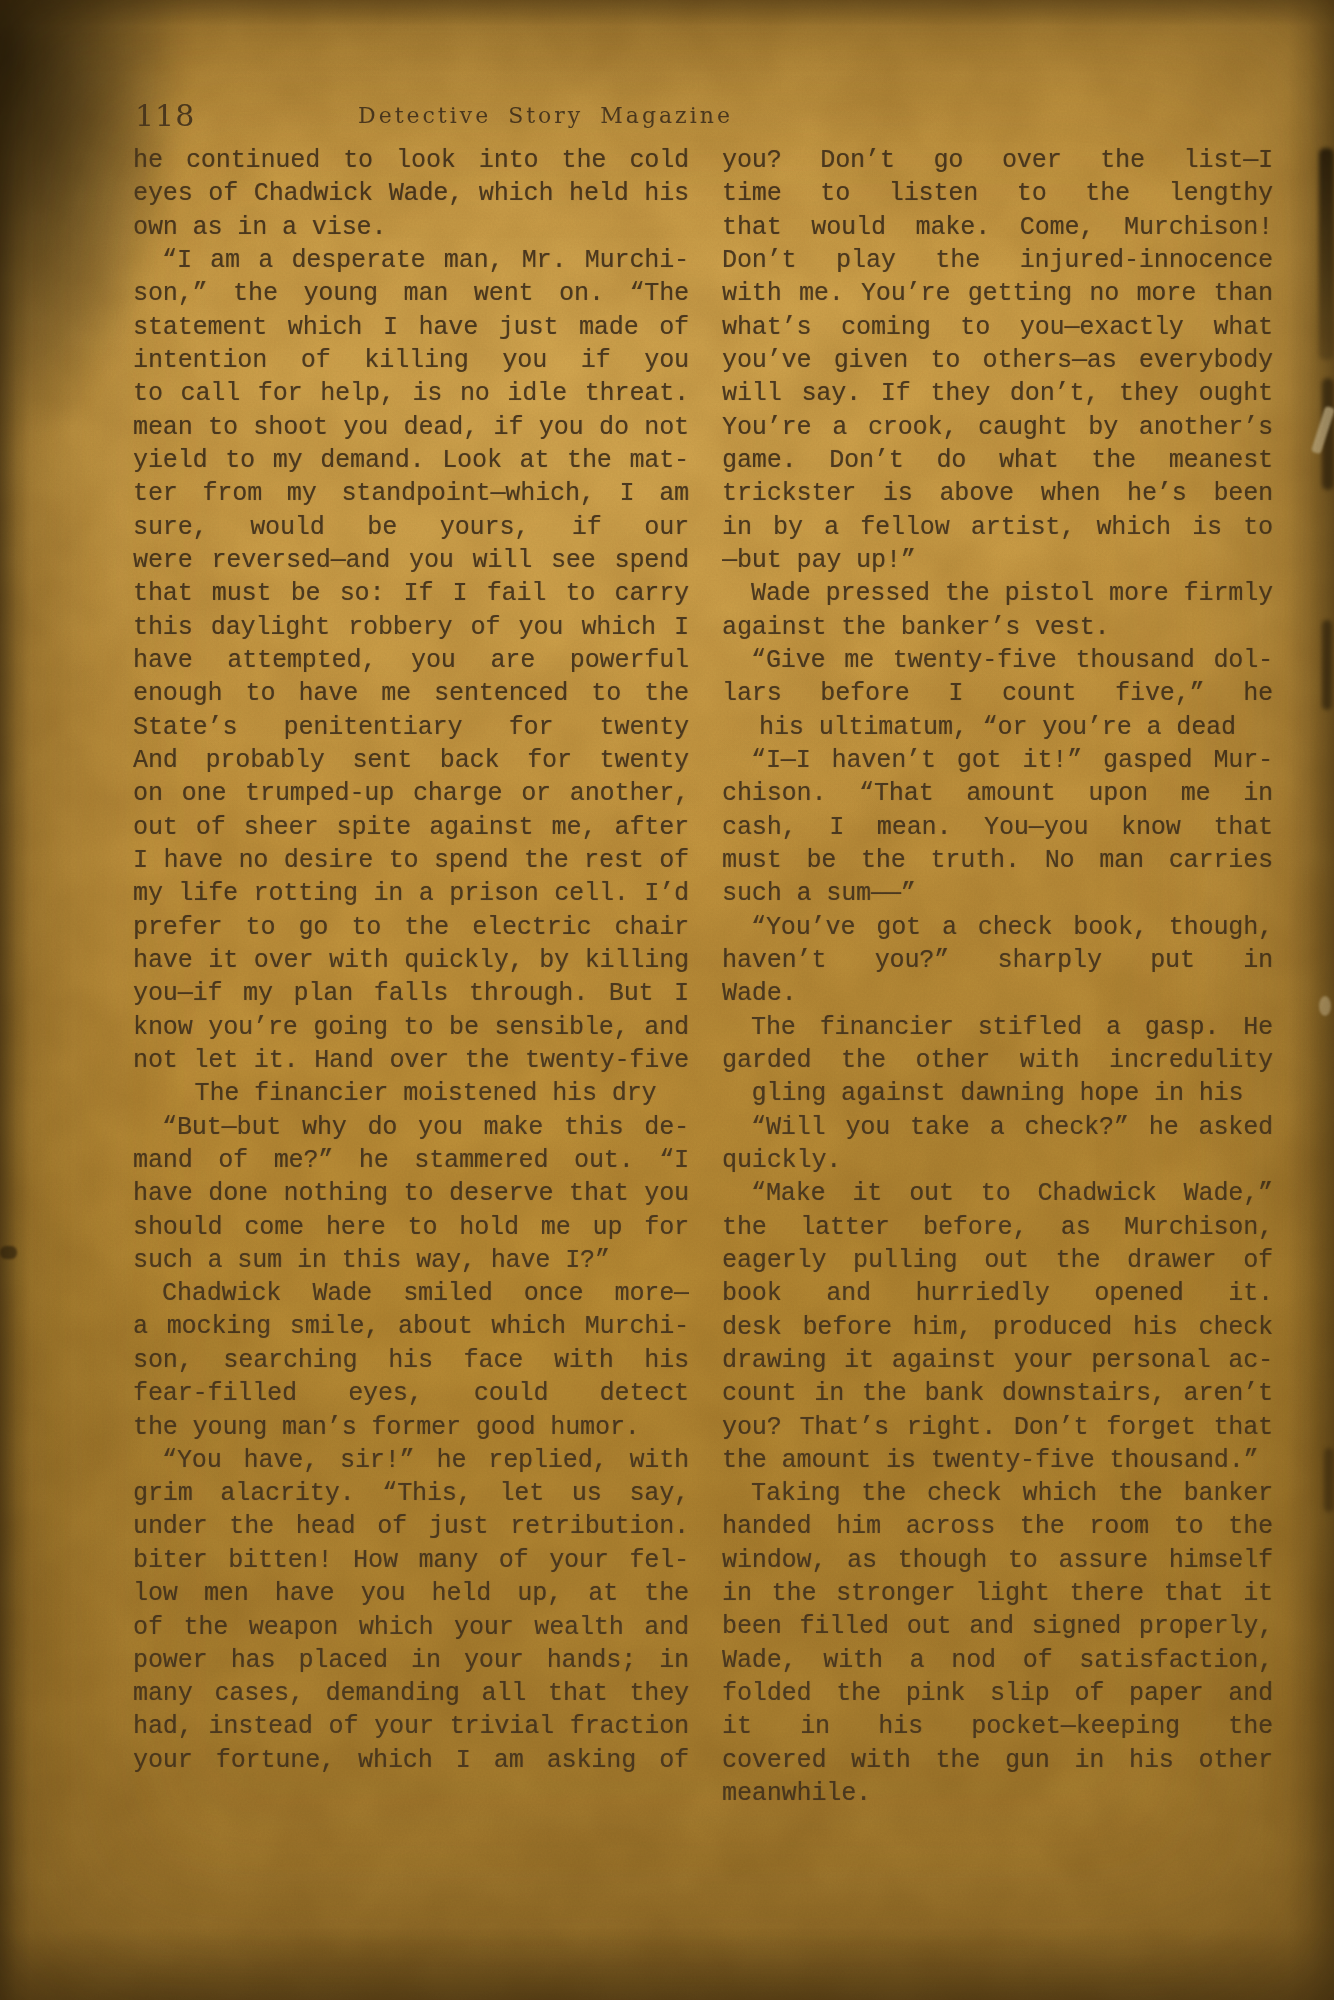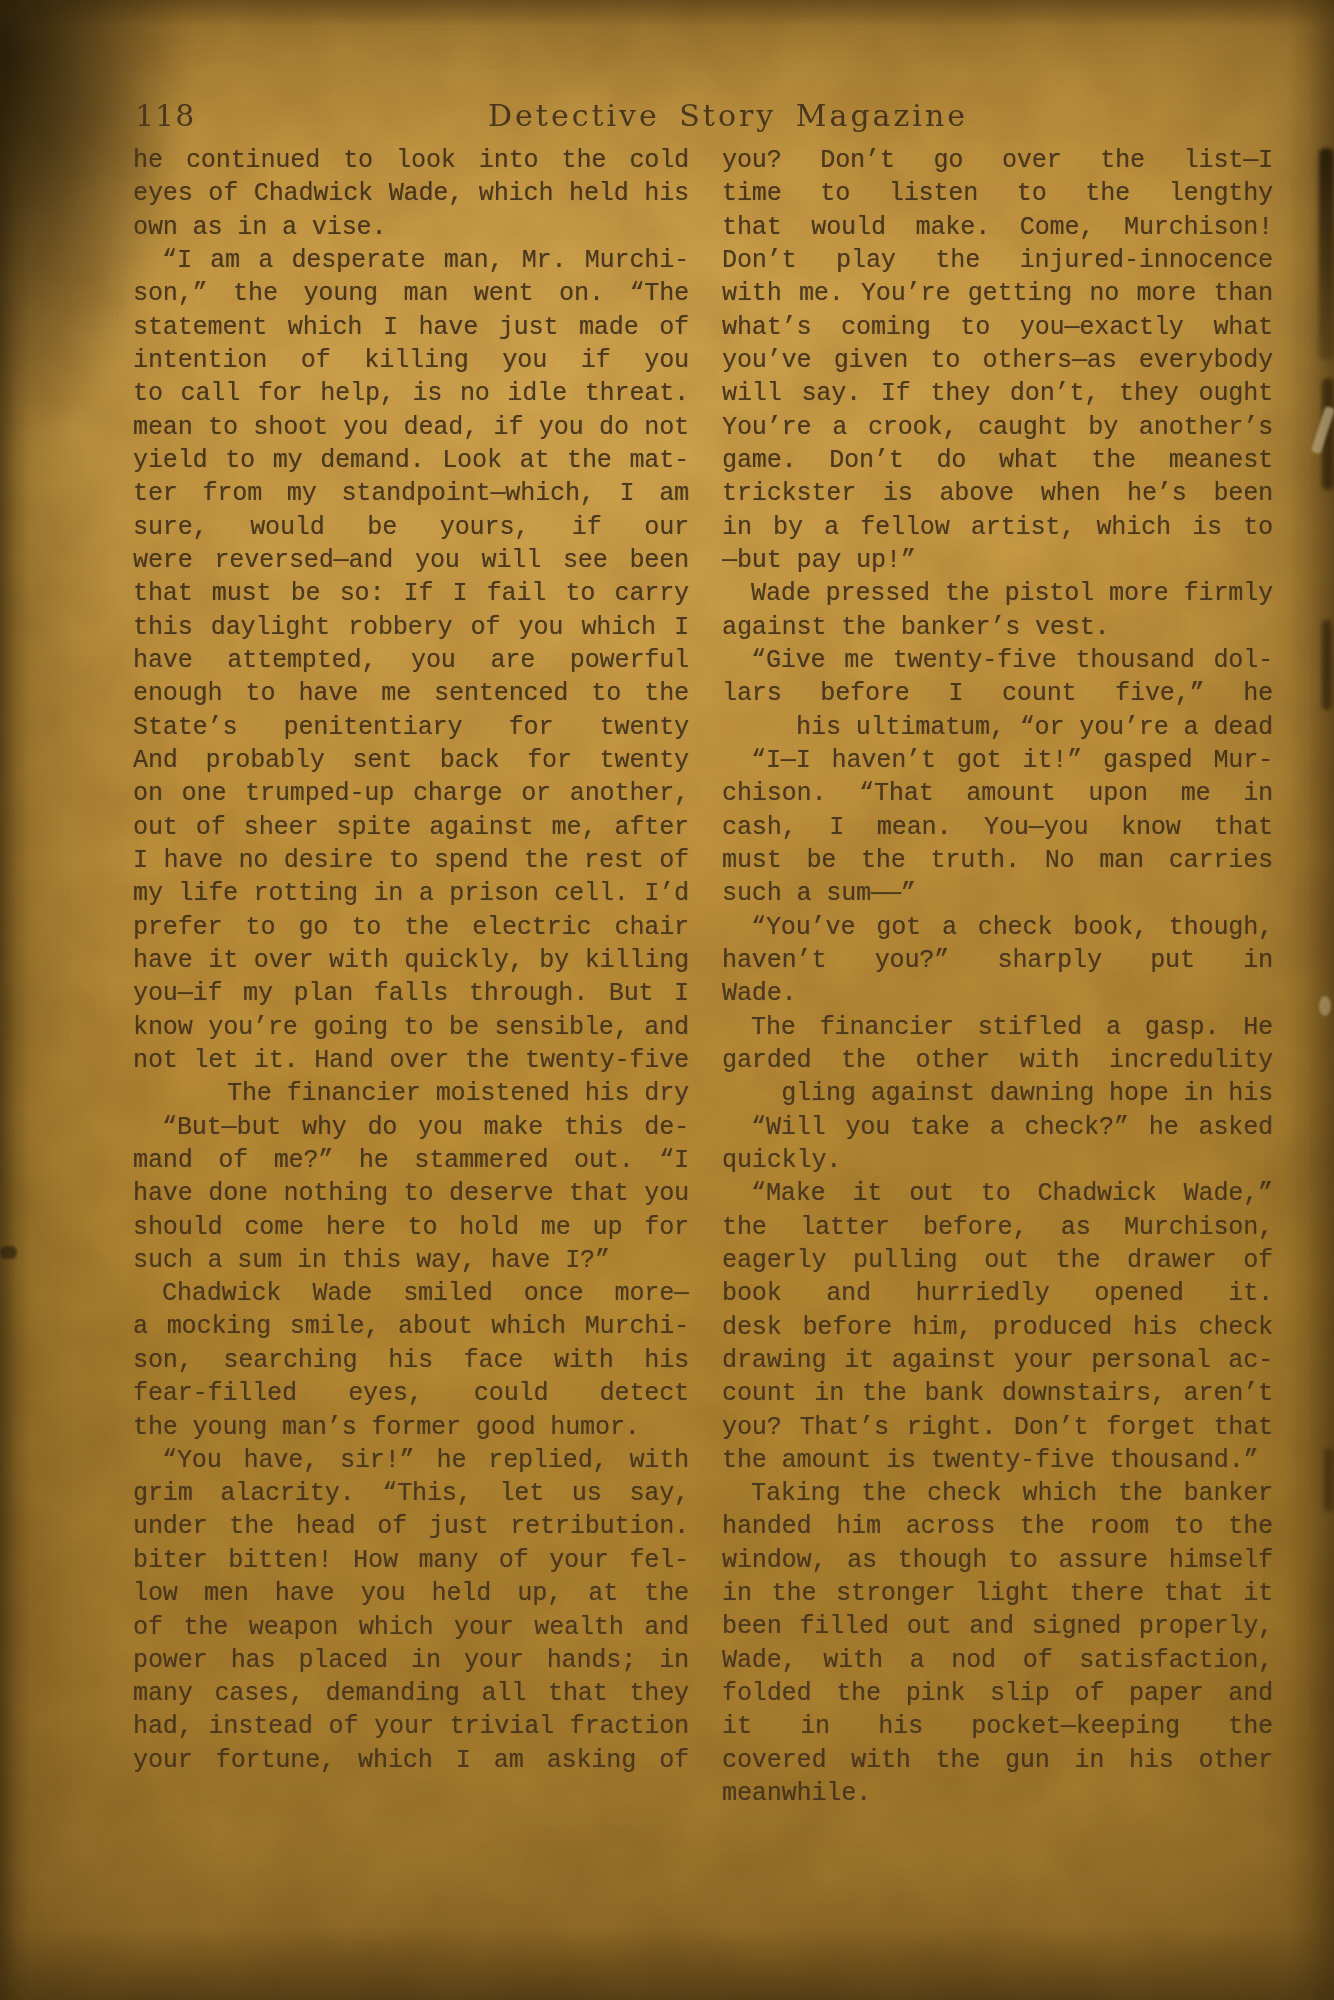--- a/index.html
+++ b/index.html
@@ -32,31 +32,31 @@
   .scratch{position:absolute;right:6px;top:406px;width:10px;height:48px;background:rgba(242,224,180,0.85);
     transform:rotate(18deg);filter:blur(1px);border-radius:4px;}
   .spec{position:absolute;right:3px;top:996px;width:12px;height:20px;background:rgba(238,216,168,0.7);
     filter:blur(1px);border-radius:50%;}
   .vignette{position:absolute;inset:0;pointer-events:none;
     box-shadow:inset 0 0 190px 28px rgba(70,50,15,0.45), inset 0 0 60px 8px rgba(70,50,15,0.30);}
   .grain{position:absolute;inset:0;pointer-events:none;mix-blend-mode:multiply;}
   
   .pagehead{position:absolute;top:96px;left:133px;width:1140px;height:42px;color:#4e3b21;}
   .pagenum{position:absolute;left:2px;top:0;font-size:30px;line-height:40px;letter-spacing:1px;text-align:center;}
-  .headtitle{position:absolute;left:225px;width:610px;top:0;text-align:right;
-    font-size:30px;line-height:40px;letter-spacing:3px;word-spacing:7px;}
+  .headtitle{position:absolute;left:225px;width:610px;top:0;text-align:left;
+    font-size:22px;line-height:40px;letter-spacing:3px;word-spacing:7px;}
   .columns{position:absolute;top:144px;left:0;width:100%;color:#4e3b21;
     font-size:25px;letter-spacing:-0.1px;
     text-shadow:0.3px 0.4px 0.7px rgba(62,44,18,0.45);}
   .col{position:absolute;top:0;font-family:Liberation Mono, monospace;}
   .col-left{left:133px;width:556px;}
   .col-right{left:722px;width:551px;}
   .line{line-height:33.3px;max-height:33.4px;overflow:hidden;
     text-align:justify;text-align-last:justify;}
-  .line.end{text-align:right;text-align-last:left;}
+  .line.end{text-align:center;text-align-last:left;}
   .line.ind{text-indent:29px;}
 </style>
 </head>
 <body>
 
 <div class="page">
 
   <div class="edge-left"></div>
   <div class="edge-right"></div>
   <div class="edge-top"></div>
@@ -82,21 +82,21 @@
         <div class="line end">own as in a vise.</div>
         <div class="line ind">“I am a desperate man, Mr. Murchi-</div>
         <div class="line">son,” the young man went on.  “The</div>
         <div class="line">statement which I have just made of my</div>
         <div class="line">intention of killing you if you attempt</div>
         <div class="line">to call for help, is no idle threat.  I</div>
         <div class="line">mean to shoot you dead, if you do not</div>
         <div class="line">yield to my demand.  Look at the mat-</div>
         <div class="line">ter from my standpoint—which, I am</div>
         <div class="line">sure, would be yours, if our positions</div>
-        <div class="line">were reversed—and you will see been</div>
+        <div class="line">were reversed—and you will see spend</div>
         <div class="line">that must be so:  If I fail to carry out</div>
         <div class="line">this daylight robbery of you which I</div>
         <div class="line">have attempted, you are powerful</div>
         <div class="line">enough to have me sentenced to the</div>
         <div class="line">State’s penitentiary for twenty years.</div>
         <div class="line">And probably sent back for twenty more</div>
         <div class="line">on one trumped-up charge or another,</div>
         <div class="line">out of sheer spite against me, after that.</div>
         <div class="line">I have no desire to spend the rest of</div>
         <div class="line">my life rotting in a prison cell.  I’d</div>

